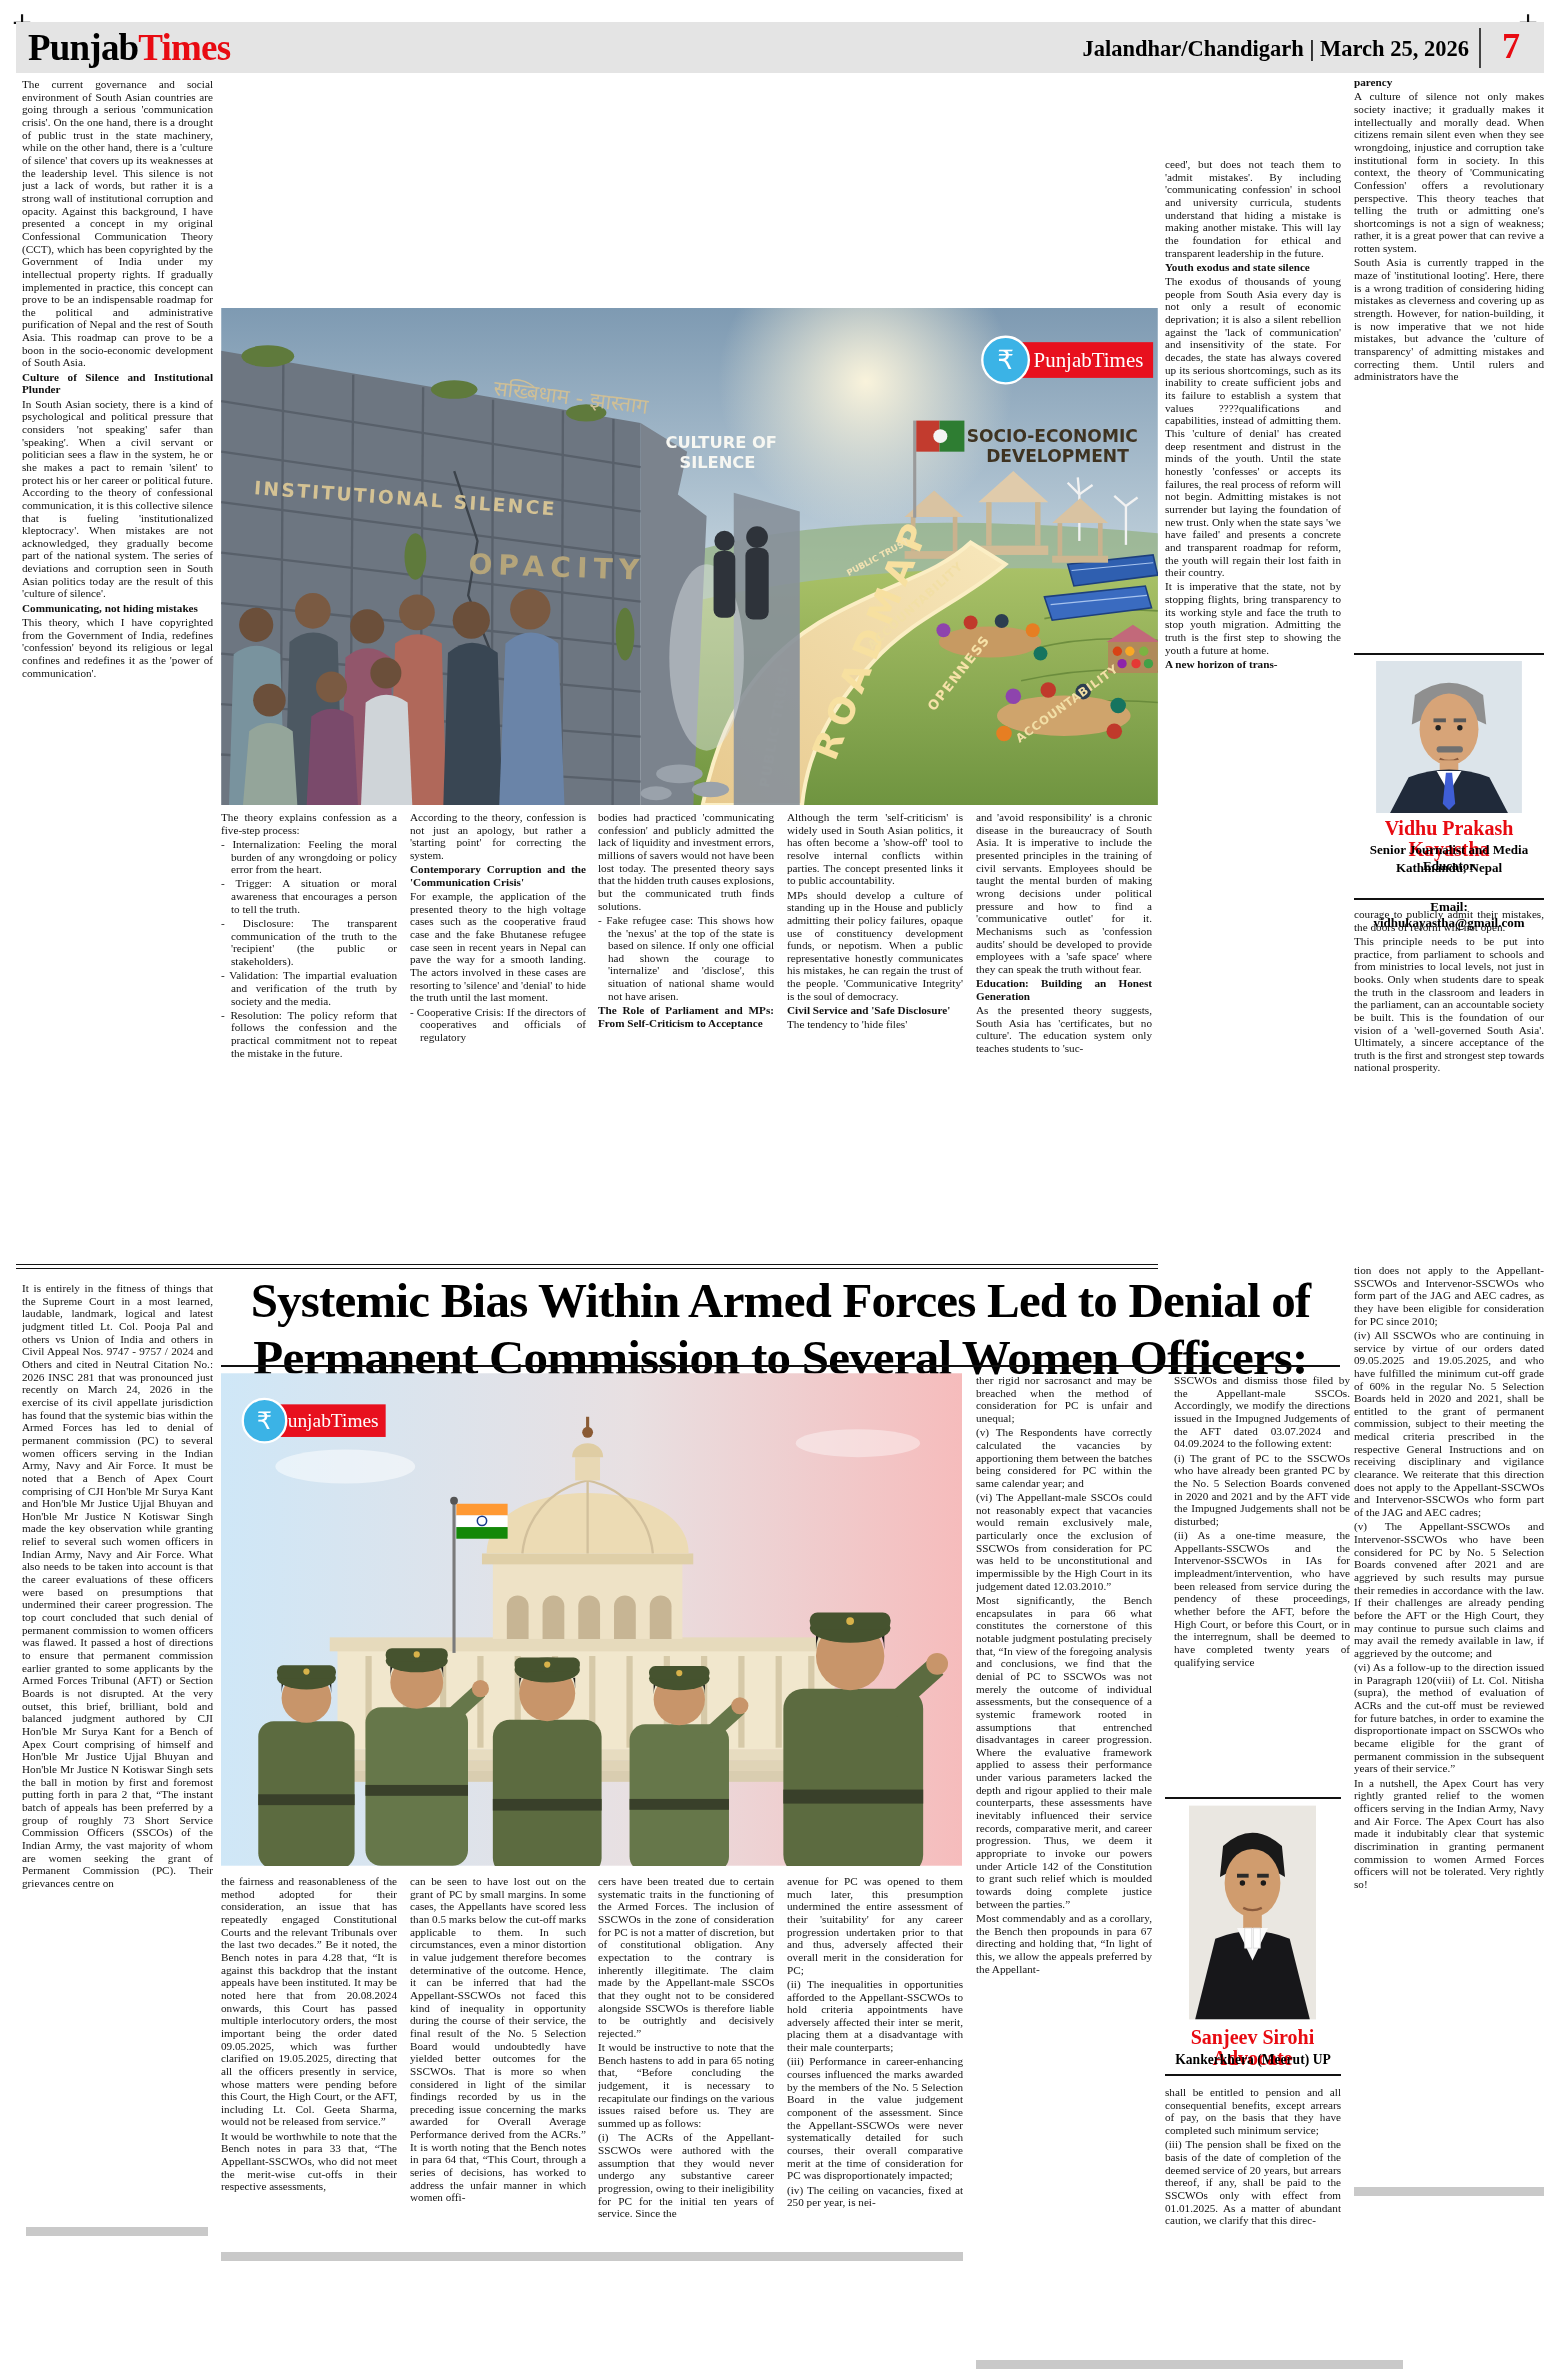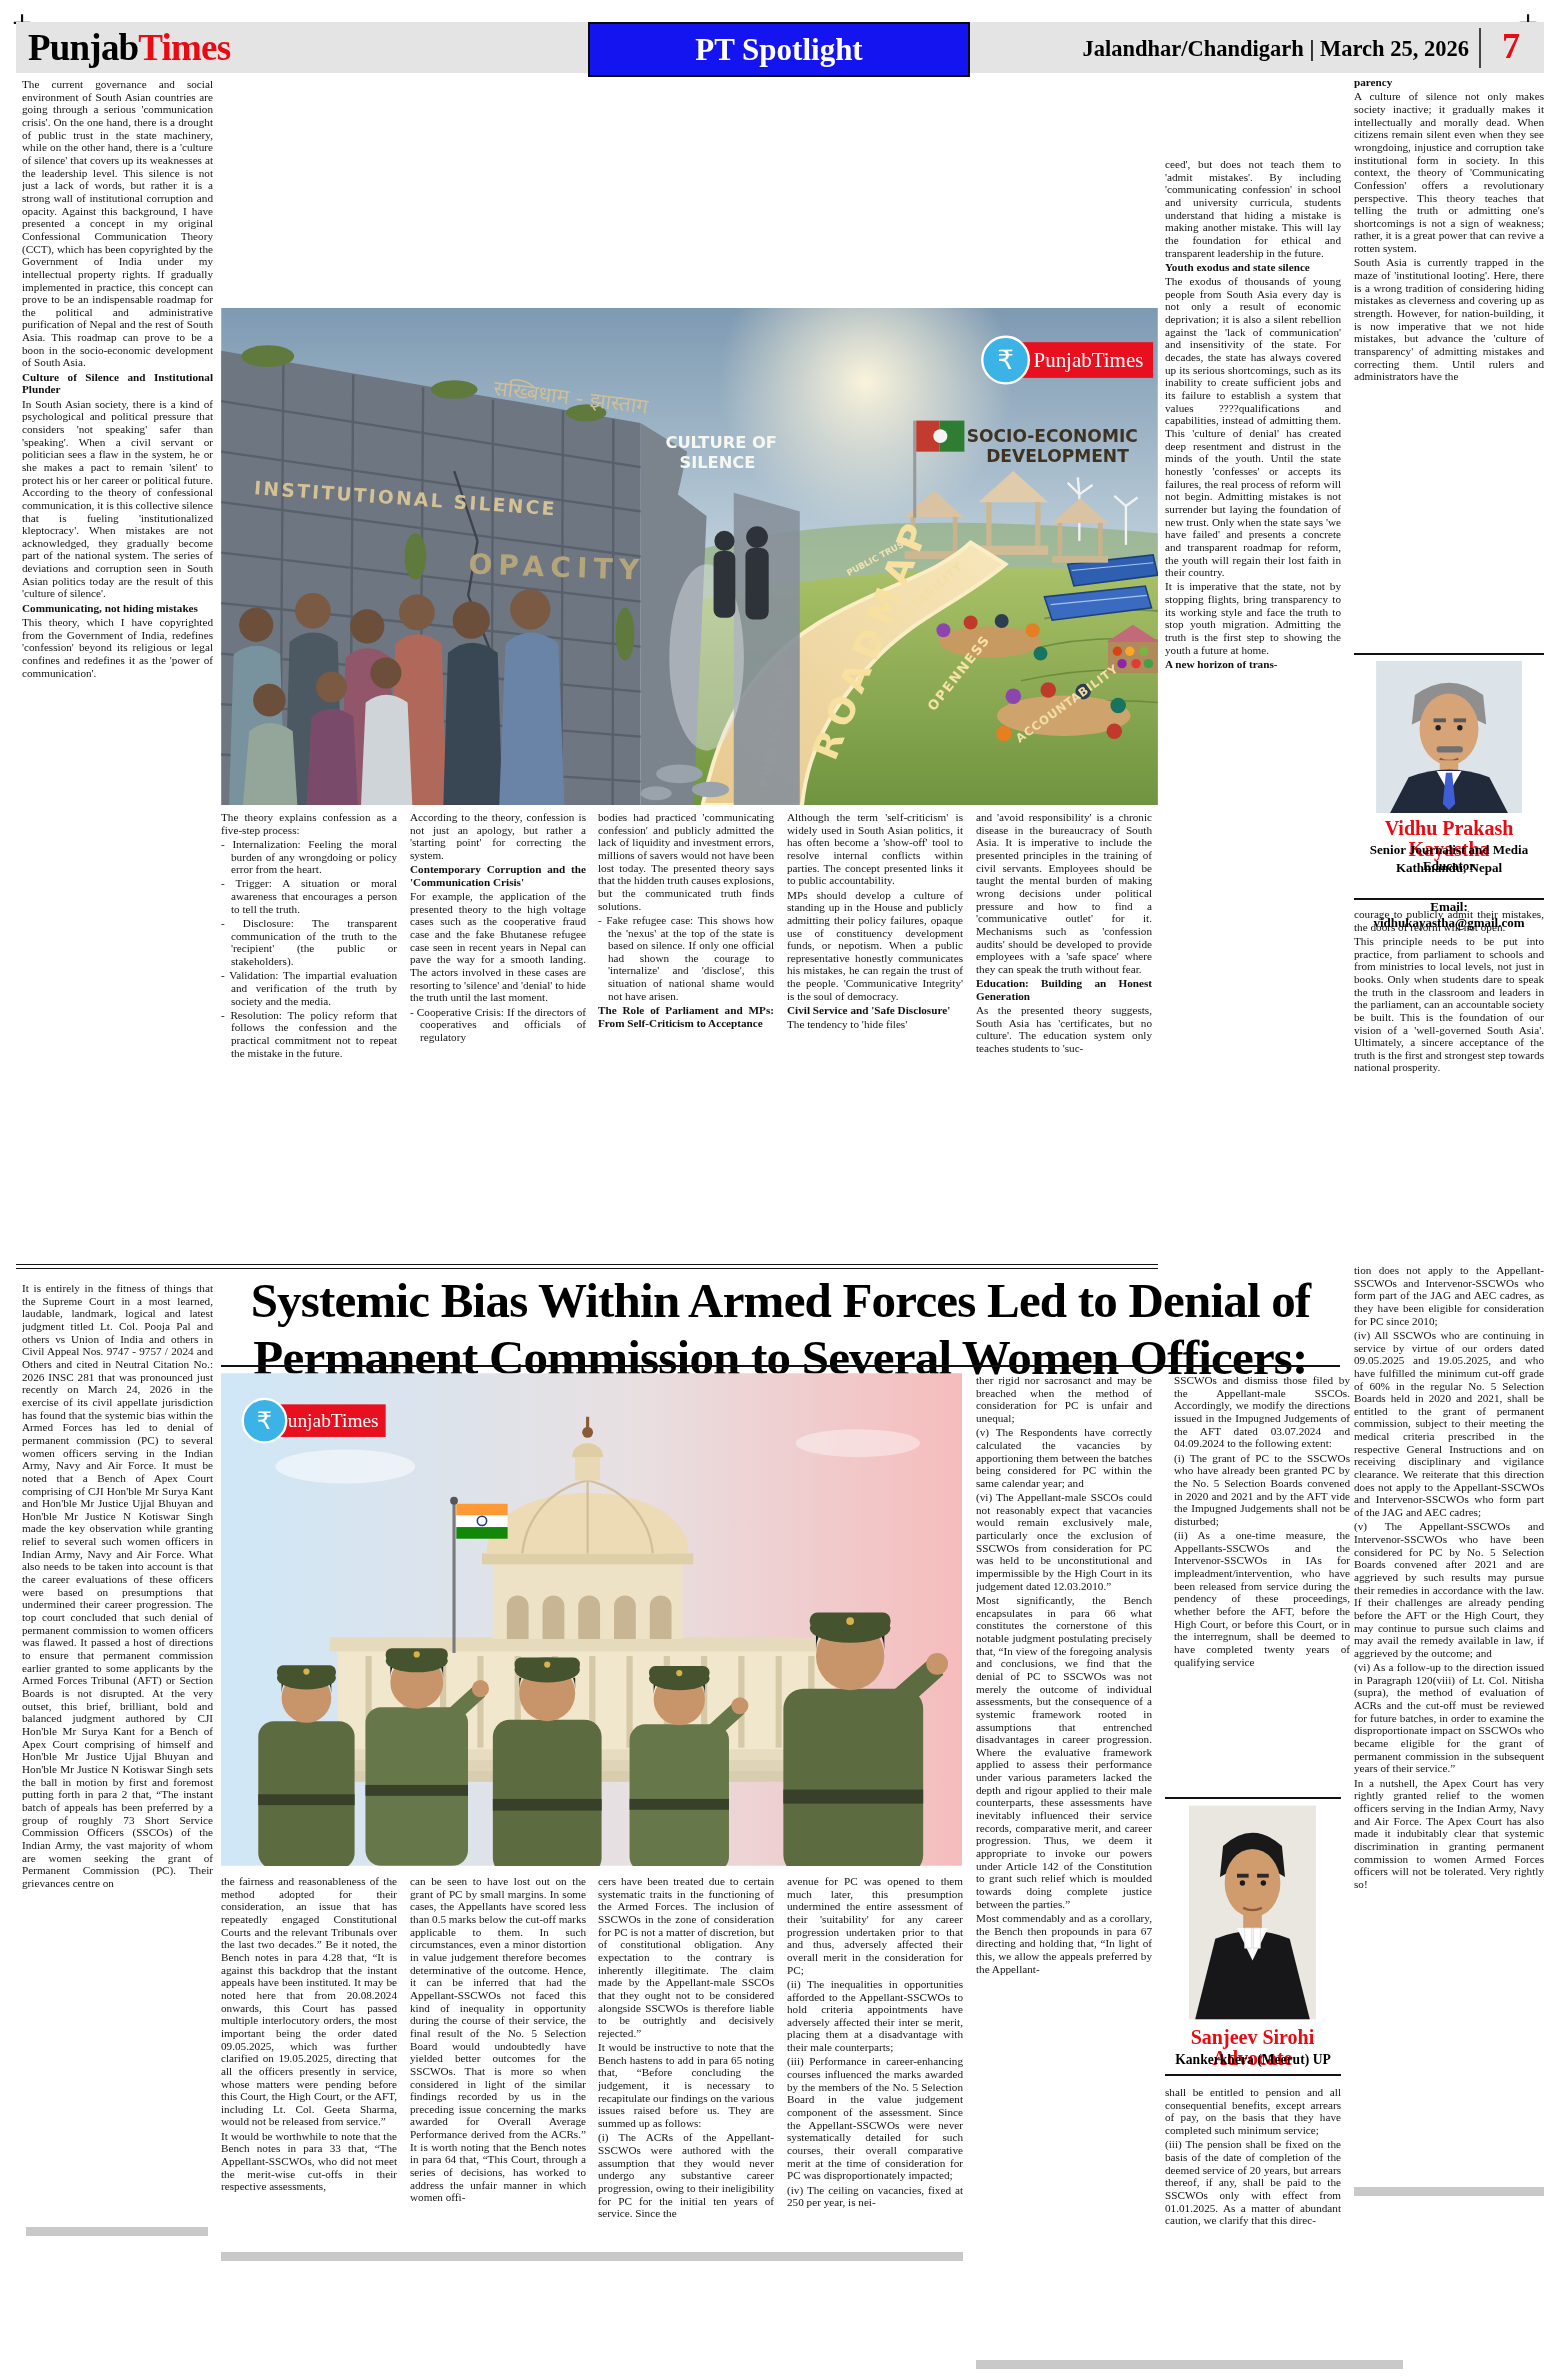--- a/index.html
+++ b/index.html
@@ -35,23 +35,20 @@
 </head>
 <body>
 
 <div id="page">
 
   <div class="abs cropmark" style="left:11px;top:6.2px;">+</div>
   <div class="abs cropmark" style="left:1517px;top:6.2px;">+</div>
 
   <div class="abs mast-bar" style="left:15.5px;top:22px;width:1528px;height:51px;"></div>
   <div class="abs brand" style="left:28px;top:26.4px;"><span>Punjab</span><span class="red">Times</span></div>
-  <div class="abs spotlight-box" style="left:588px;top:22px;width:378px;height:51px;">
-      <span>PT Spotlight</span>
-    </div>
   <div class="abs dateline" style="left:1024px;top:36px;width:445px;text-align:right;">Jalandhar/Chandigarh  |  March 25, 2026</div>
   <div class="abs" style="left:1479px;top:28px;width:1.6px;height:40px;background:#444;"></div>
   <div class="abs pageno" style="left:1486px;top:25px;width:50px;text-align:center;">7</div>
 
   <div class="abs coltext" style="left:22px;top:78px;width:191px;height:1166px;">
       <div class="blk blk-p">The current governance and social environment of South Asian countries are going through a serious 'communication crisis'. On the one hand, there is a drought of public trust in the state machinery, while on the other hand, there is a 'culture of silence' that covers up its weaknesses at the leadership level. This silence is not just a lack of words, but rather it is a strong wall of institutional corruption and opacity. Against this background, I have presented a concept in my original Confessional Communication Theory (CCT), which has been copyrighted by the Government of India under my intellectual property rights. If gradually implemented in practice, this concept can prove to be an indispensable roadmap for the political and administrative purification of Nepal and the rest of South Asia. This roadmap can prove to be a boon in the socio-economic development of South Asia.</div>
       <div class="blk blk-h">Culture of Silence and Institutional Plunder</div>
       <div class="blk blk-p">In South Asian society, there is a kind of psychological and political pressure that considers 'not speaking' safer than 'speaking'. When a civil servant or politician sees a flaw in the system, he or she makes a pact to remain 'silent' to protect his or her career or political future. According to the theory of confessional communication, it is this collective silence that is fueling 'institutionalized kleptocracy'. When mistakes are not acknowledged, they gradually become part of the national system. The series of deviations and corruption seen in South Asian politics today are the result of this 'culture of silence'.</div>
       <div class="blk blk-h">Communicating, not hiding mistakes</div>
       <div class="blk blk-p">This theory, which I have copyrighted from the Government of India, redefines 'confession' beyond its religious or legal confines and redefines it as the 'power of communication'.</div>

